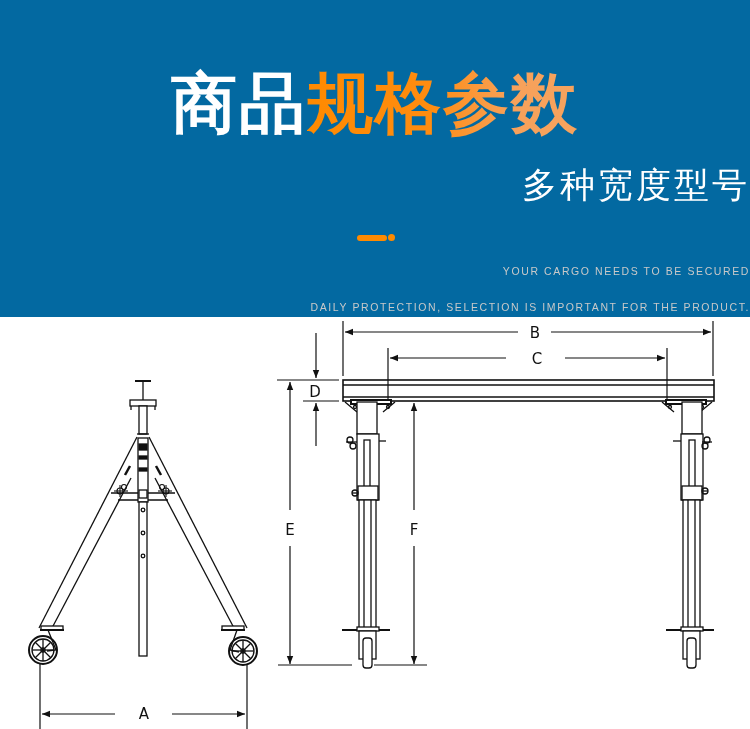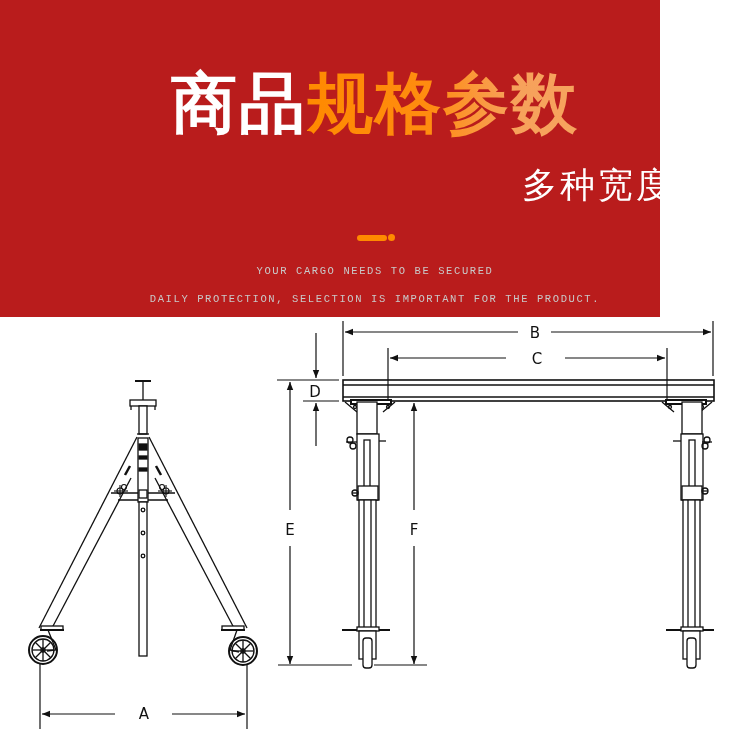--- a/index.html
+++ b/index.html
@@ -2,22 +2,22 @@
 <html><head>
   <meta charset="utf-8">
   <style>
     html, body { margin: 0; padding: 0; }
     body {
       width: 750px; height: 729px; overflow: hidden;
       background: #ffffff;
       font-family: "DejaVu Sans", "Liberation Sans", sans-serif;
     }
     .banner {
-      position: absolute; left: 0; top: 0; width: 660px; height: 317px;
-      background: #b91c1c;
+      position: absolute; left: 0; top: 0; width: 750px; height: 317px;
+      background: #0369a1;
     }
     .title {
       position: absolute; left: 0; top: 62px; width: 750px; text-align: center;
       font-size: 66px; font-weight: bold; letter-spacing: 2px; line-height: 84px;
       white-space: nowrap;
     }
     .title .t-white { color: #ffffff; }
     .title .t-orange {
       background: linear-gradient(90deg, #ff8a00 0%, #ff8c10 45%, #f7a15a 75%, #f6a35e 100%);
       -webkit-background-clip: text; background-clip: text; color: transparent;
@@ -26,26 +26,26 @@
       position: absolute; left: 0; top: 162px; width: 750px; text-align: right;
       color: #ffffff; font-size: 35px; font-weight: normal; letter-spacing: 3px;
       line-height: 46px;
     }
     .accent {
       position: absolute; top: 235px; height: 6px; background: #ff8a00; border-radius: 3px;
     }
     .accent.bar { left: 357px; width: 30px; }
     .accent.dot { left: 387px; width: 6px; border-radius: 50%; top: 234px; height: 7px; width: 7px; left: 388px;}
     .tagline {
-      position: absolute; left: 0; width: 750px; text-align: center;
+      position: absolute; left: 0; width: 750px; text-align: right;
       color: #c9c9c9; font-size: 10.5px; letter-spacing: 1.6px;
-      font-family: Liberation Mono, monospace; line-height: 14px;
+      font-family: Liberation Sans, sans-serif; line-height: 14px;
     }
     .tagline.l1 { top: 264px; }
-    .tagline.l2 { top: 292px; }
+    .tagline.l2 { top: 300px; }
     .drawing { position: absolute; left: 0; top: 317px; width: 750px; height: 412px; }
     .dim-label {
       font-family: "DejaVu Sans", "Liberation Sans", sans-serif;
       font-size: 15px; fill: #111111;
     }
   </style>
 </head>
 <body>
 
 <div class="banner">

